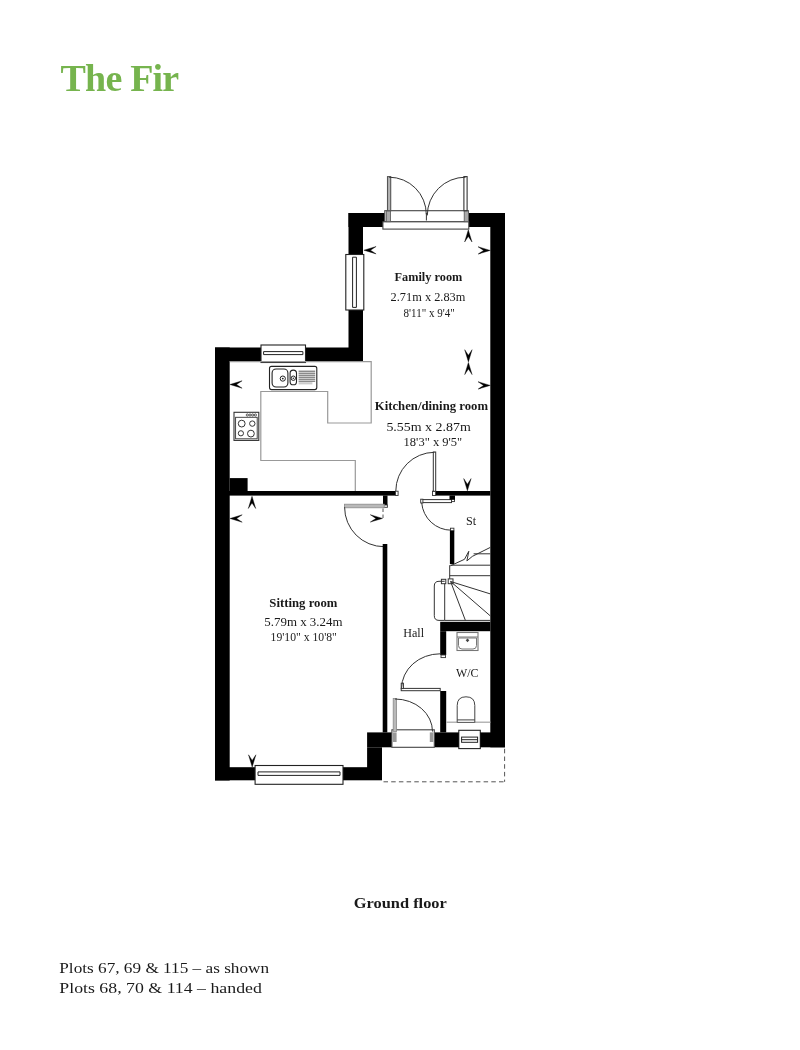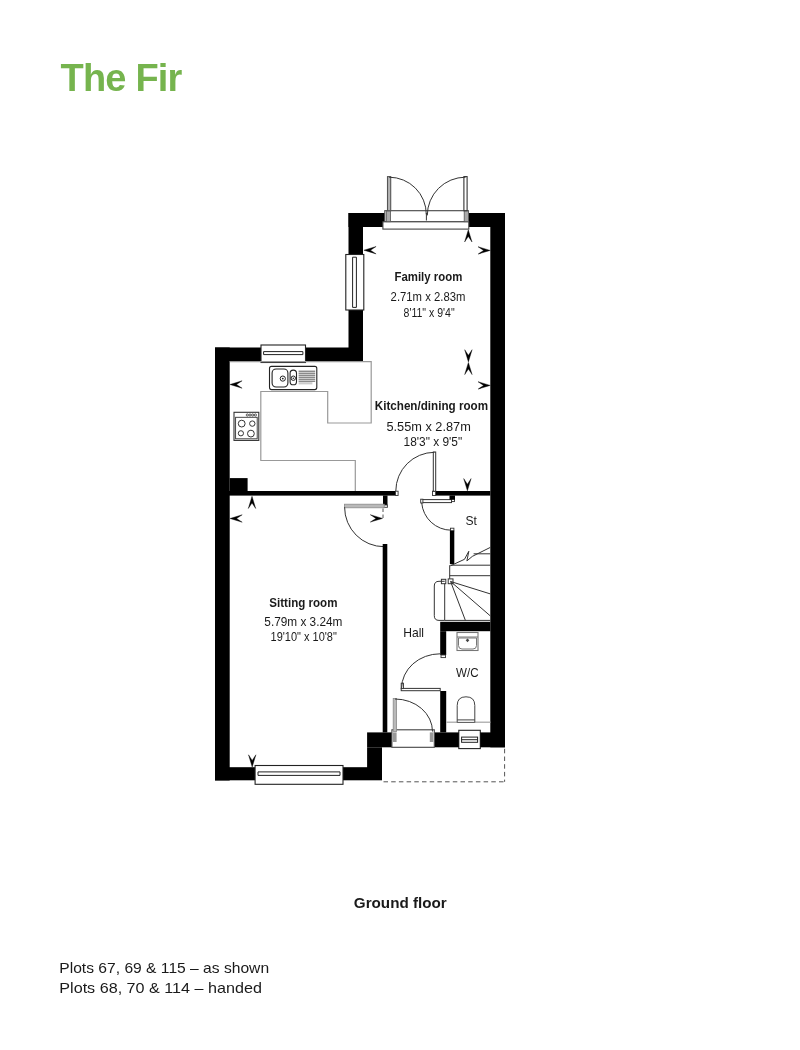--- a/index.html
+++ b/index.html
@@ -1,17 +1,17 @@
 <!DOCTYPE html>
 <html><head>
 <meta charset="utf-8">
 <style>
   html,body{margin:0;padding:0;background:#fff;}
   #page{position:relative;width:800px;height:1050px;background:#fff;overflow:hidden;
-        font-family:Liberation Sans, sans-serif;}
+        font-family:Liberation Serif, serif;}
 </style>
 </head>
 <body>
 <div id="page">
 <svg width="800" height="1050" viewBox="0 0 800 1050">
 
 <text x="60.5" y="91.3" font-size="38" font-weight="bold" fill="#76b44e" letter-spacing="-0.8">The Fir</text>
 
 <g></g>
 

